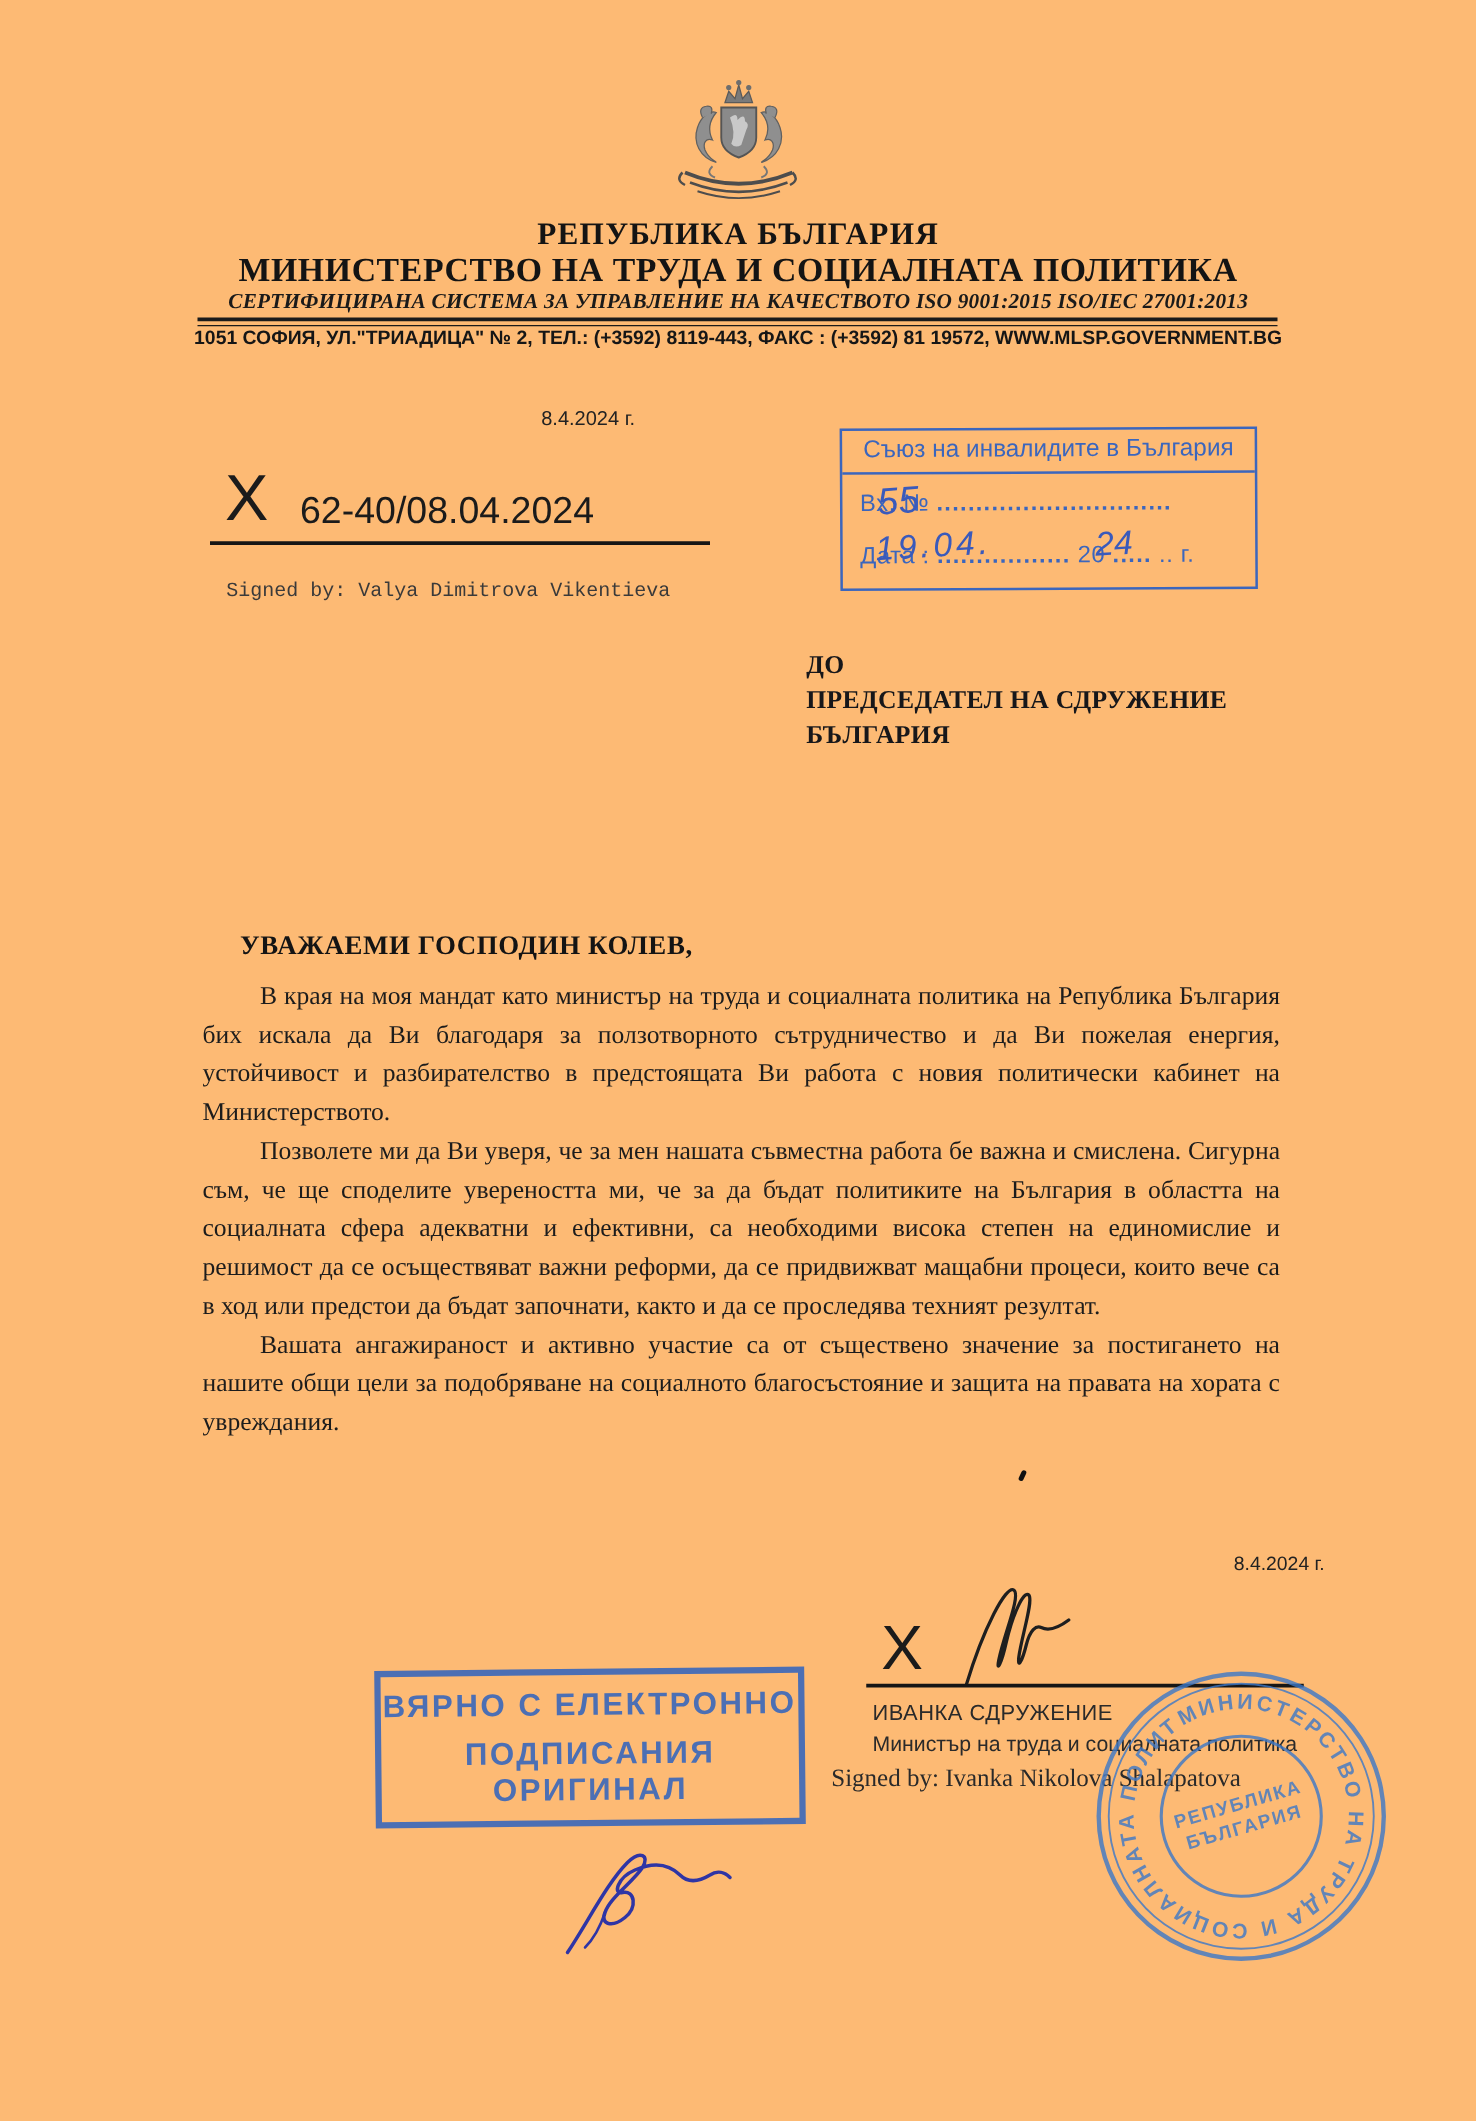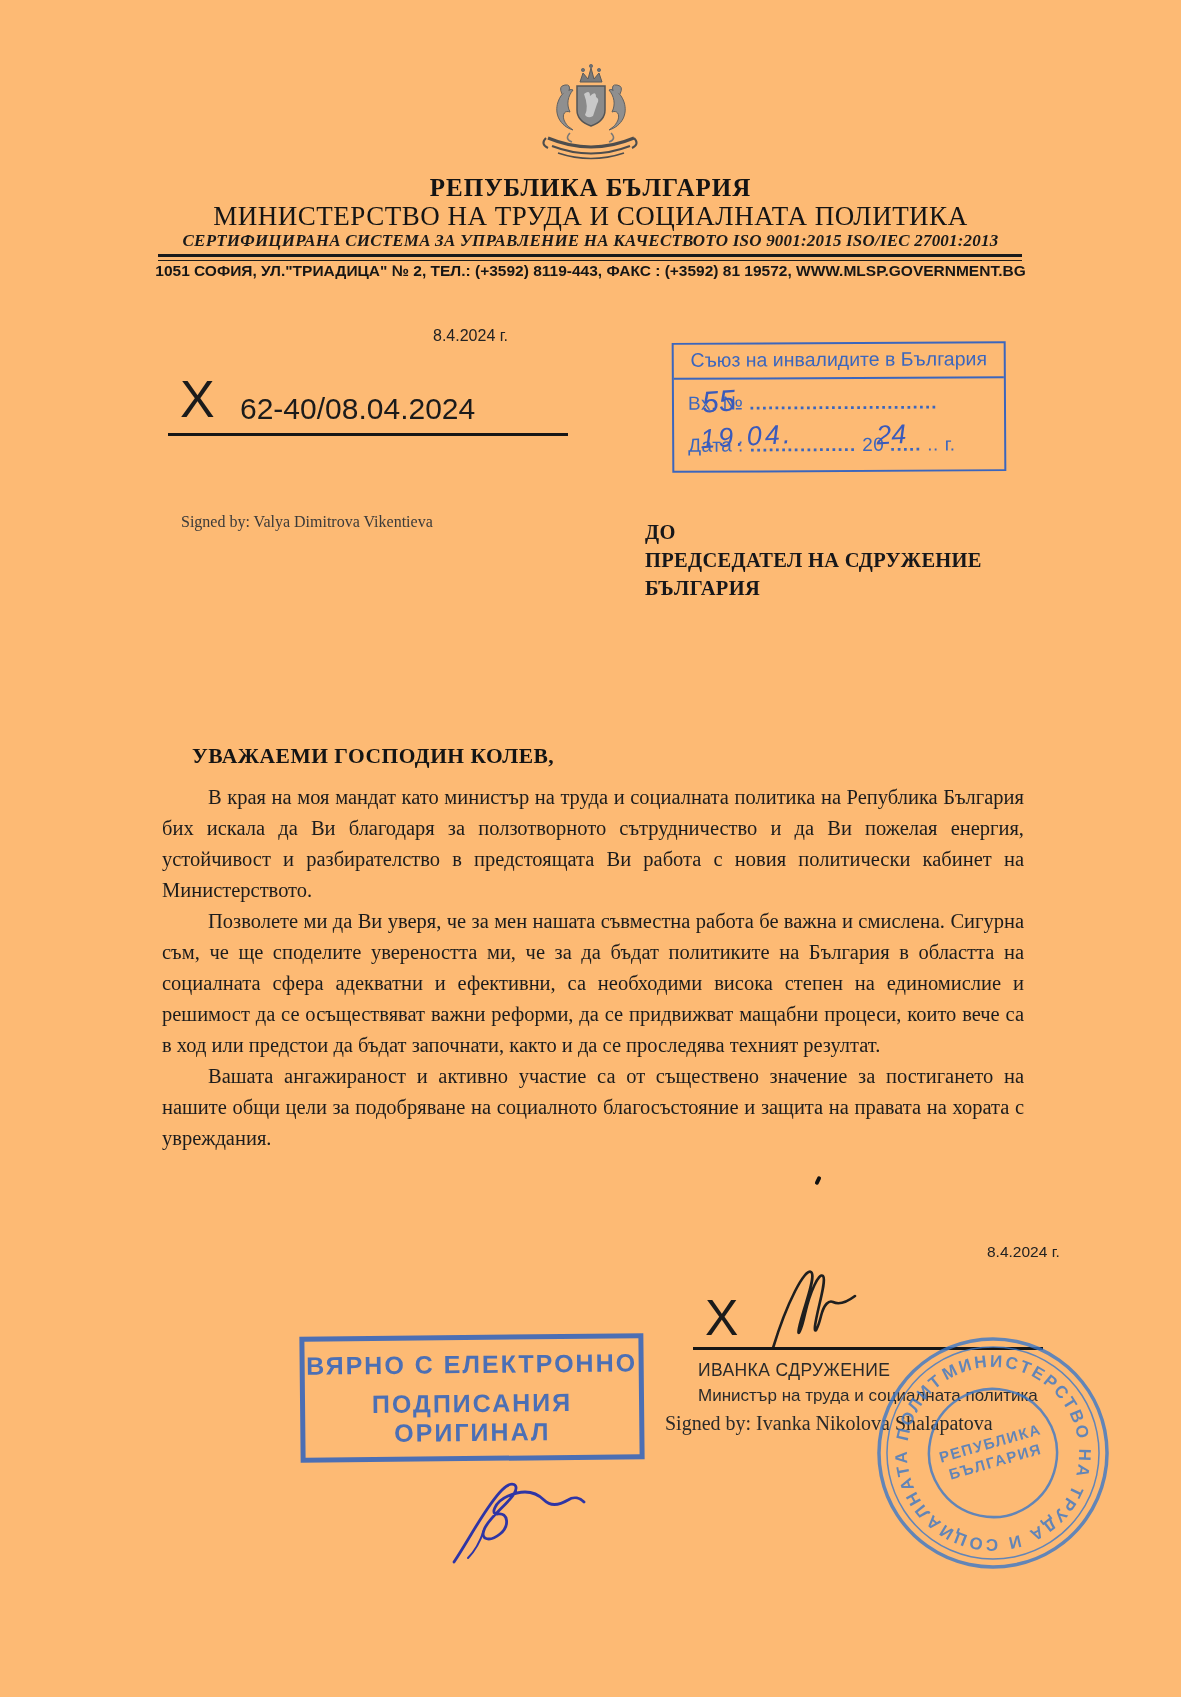--- a/index.html
+++ b/index.html
@@ -4,30 +4,30 @@
 <style>
   html,body{margin:0;padding:0;background:#ffffff;}
   .page{
     position:relative;width:1181px;height:1697px;margin:0 auto;
     background:#fdba74;overflow:hidden;
     font-family:"Liberation Serif", serif;color:#1d1d1d;
   }
   .abs{position:absolute;}
   
   .country{top:174px;left:0;width:100%;text-align:center;font-size:25px;font-weight:bold;letter-spacing:1px;color:#141414;}
-  .ministry{top:201px;left:0;width:100%;text-align:center;font-size:27px;font-weight:normal;letter-spacing:.5px;color:#141414;}
+  .ministry{top:201px;left:0;width:100%;text-align:center;font-size:27px;font-weight:bold;letter-spacing:.5px;color:#141414;}
   .cert{top:231px;left:0;width:100%;text-align:center;font-size:17px;font-style:italic;font-weight:bold;color:#1a1a1a;letter-spacing:.2px;}
   .hrule{top:254px;left:158px;width:864px;height:3px;border-top:3px solid #1b1b1b;border-bottom:1px solid #1b1b1b;}
   .address{top:262px;left:0;width:100%;text-align:center;font-family:"Liberation Sans",sans-serif;font-size:15.5px;font-weight:600;color:#161616;}
   
   .date-top{top:327px;left:433px;font-family:"Liberation Sans",sans-serif;font-size:16px;color:#222;}
   .xmark{top:373px;left:180px;font-family:"Liberation Sans",sans-serif;font-size:52px;font-weight:500;color:#1b1b1b;line-height:1;}
   .refnum{top:392px;left:240px;font-family:"Liberation Sans",sans-serif;font-size:30px;color:#1b1b1b;}
   .refrule{top:433px;left:168px;width:400px;border-top:3px solid #161616;}
-  .signedby-top{top:513px;left:181px;font-family:Liberation Serif, serif;font-size:16px;color:#3a3a3a;}
+  .signedby-top{top:464px;left:181px;font-family:Liberation Mono, monospace;font-size:16px;color:#3a3a3a;}
   
   .stamp-box{top:342px;left:672px;width:330px;height:126px;border:2.5px solid #2b5fc4;color:#2b5fc4;
     font-family:"Liberation Sans",sans-serif;opacity:.92;transform:rotate(-.3deg);}
   .stamp-title{position:absolute;top:4px;left:0;width:100%;text-align:center;font-size:19.5px;font-weight:500;}
   .stamp-div{position:absolute;top:33px;left:0;width:100%;border-top:2px solid #2b5fc4;}
   .stamp-row1{position:absolute;top:48px;left:14px;font-size:19px;letter-spacing:.5px;}
   .stamp-row2{position:absolute;top:90px;left:14px;font-size:19px;letter-spacing:.5px;}
   .stamp-dots{letter-spacing:1px;font-weight:bold;}
   .hand{position:absolute;font-family:"Liberation Sans",sans-serif;color:#2a52c2;font-style:italic;}
   .hand-55{top:40px;left:28px;font-size:30px;transform:rotate(-4deg);}

